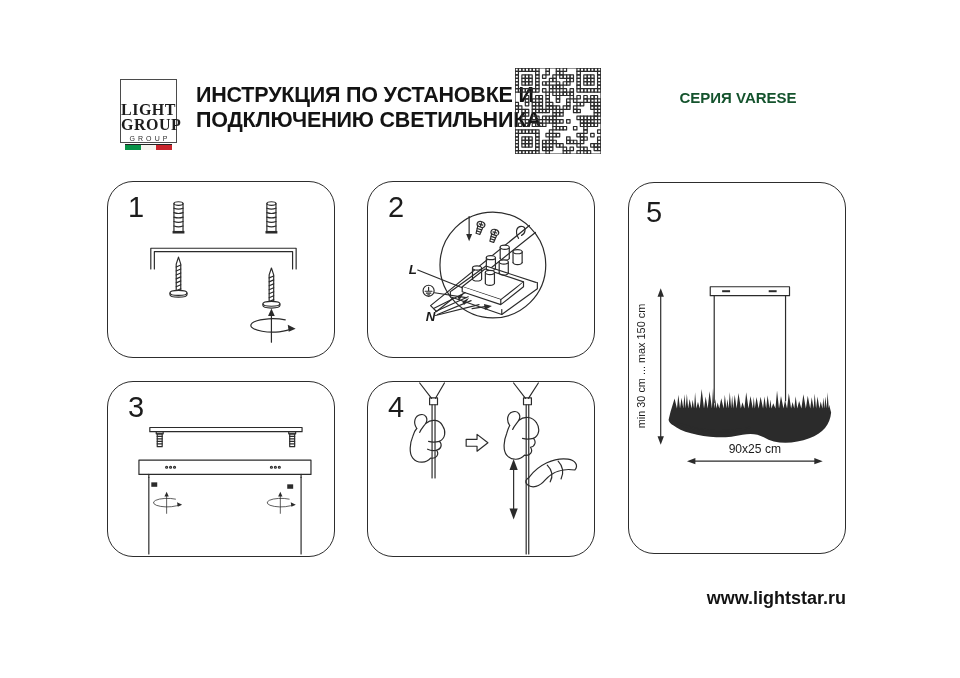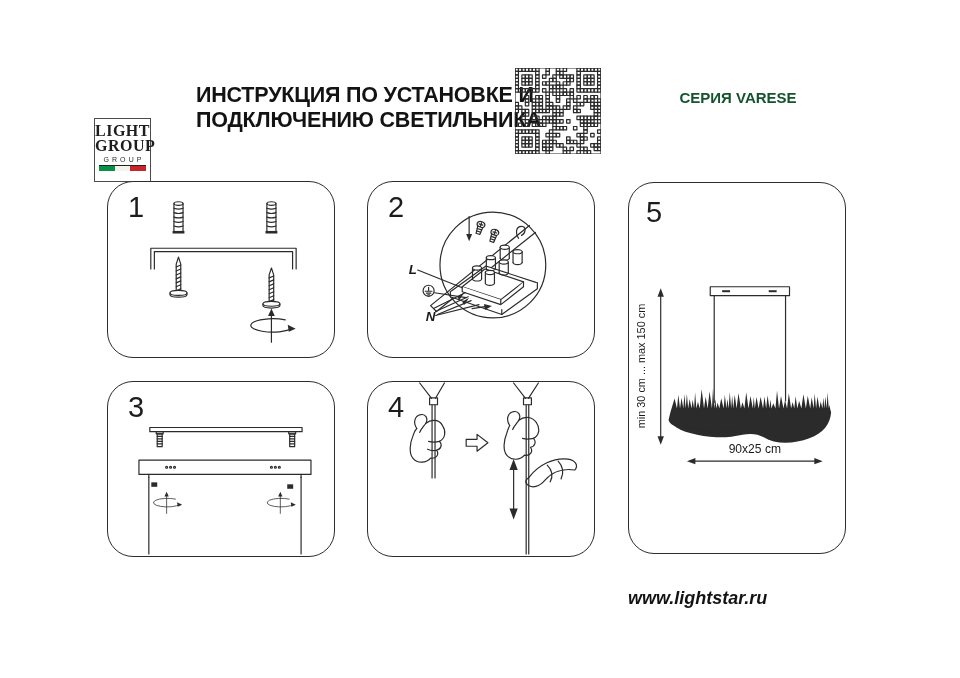--- a/index.html
+++ b/index.html
@@ -1,22 +1,22 @@
 <!DOCTYPE html>
 <html><head>
 <meta charset="utf-8">
 <style>
   html,body{margin:0;padding:0;background:#ffffff;}
   #page{position:relative;width:960px;height:678px;background:#fff;overflow:hidden;
         font-family:"Liberation Sans",sans-serif;color:#161616;}
 
   
-  .logo-box{position:absolute;left:94px;top:79px;width:57px;height:64px;
+  .logo-box{position:absolute;left:120px;top:79px;width:57px;height:64px;
             border:1.5px solid #4b4b4b;box-sizing:border-box;text-align:center;
-            padding-top:5px;background:#fff;margin-top:39px;}
+            padding-top:23px;background:#fff;}
   .logo-l{font-family:"Liberation Serif",serif;font-weight:700;font-size:16px;
           line-height:14.5px;letter-spacing:.5px;color:#1d1d1d;}
   .logo-g{font-size:7px;letter-spacing:3.1px;margin-top:2.5px;color:#2a2a2a;text-indent:3px;}
   .flag{display:flex;height:5px;margin:2.5px 4px 0 4px;border-top:1.3px solid #222;}
   .flag span{flex:1;}
 
   .title{position:absolute;left:196px;top:83px;font-size:21.5px;font-weight:700;
          line-height:24.5px;color:#131313;letter-spacing:-.2px;}
 
   .qr{position:absolute;left:515px;top:68px;width:86px;height:86px;}
@@ -40,22 +40,22 @@
   
   svg .ln, svg path, svg ellipse, svg rect, svg circle, svg line{
       stroke:#2b2b2b;stroke-width:1.2;fill:none;stroke-linecap:round;stroke-linejoin:round;}
   svg .fill{fill:#2b2b2b;stroke:none;}
   svg .wf{fill:#ffffff;}
   svg text{font-family:"Liberation Sans",sans-serif;fill:#1a1a1a;stroke:none !important;}
   svg .lbl{font-size:13.5px;font-weight:700;font-style:italic;text-anchor:middle;}
   svg .dim{font-size:11px;}
   svg .dim2{font-size:12.2px;text-anchor:middle;}
 
-  .website{position:absolute;left:628px;top:588px;width:218px;text-align:left;
-           font-size:18px;font-weight:700;color:#131313;font-style:italic;}
+  .website{position:absolute;left:628px;top:588px;width:218px;text-align:right;
+           font-size:18px;font-weight:700;color:#131313;}
 </style>
 </head>
 <body>
 
 <div id="page">
 
   <svg width="0" height="0" style="position:absolute">
     <defs>
       <g id="d-dowel">
         <ellipse cx="0" cy="1.8" rx="4.6" ry="1.8"></ellipse>

